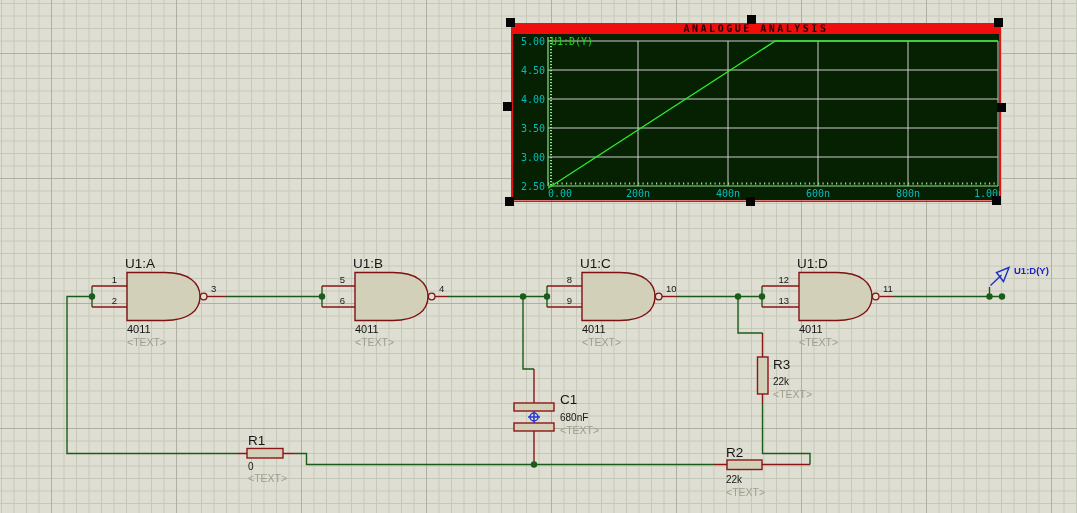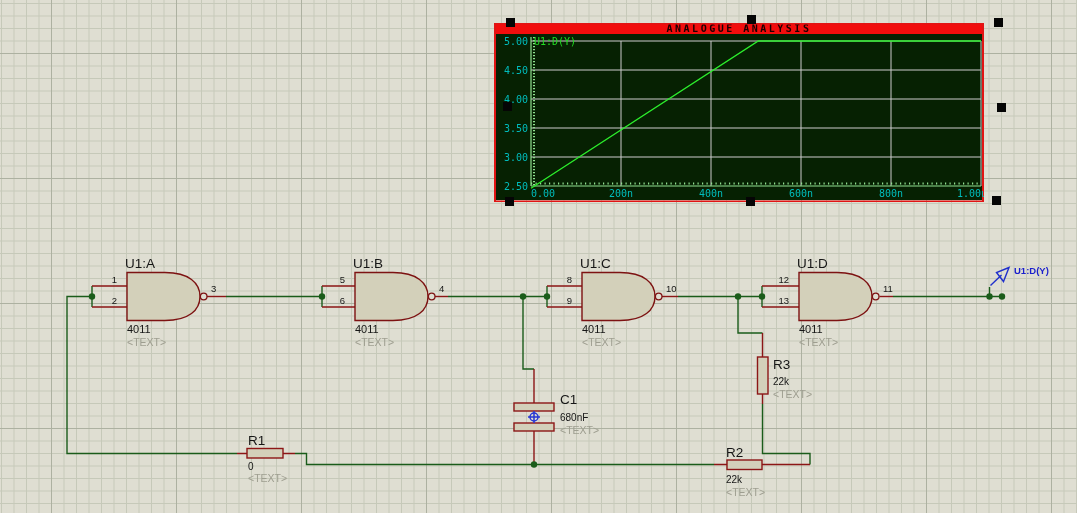--- a/index.html
+++ b/index.html
@@ -9,21 +9,21 @@
     background-color:#dfded2;
     background-image:
       linear-gradient(to right,#adb1a1 1px,transparent 1px),
       linear-gradient(to bottom,#adb1a1 1px,transparent 1px),
       linear-gradient(to right,#c6c9b9 1px,transparent 1px),
       linear-gradient(to bottom,#c6c9b9 1px,transparent 1px);
     background-size:125px 125px,125px 125px,12.5px 12.5px,12.5px 12.5px;
     background-position:51px 0,0 53px,1px 0,0 3px;
   }
   .schem{position:absolute;left:0;top:0;}
-  .graph-window{position:absolute;left:494px;top:23px;width:490px;height:213px;}
+  .graph-window{position:absolute;left:511px;top:23px;width:490px;height:213px;}
   .handle{position:absolute;width:9px;height:9px;background:#050505;}
   svg text{user-select:none;}
   .schem-label{font-family:"Liberation Sans",sans-serif;fill:#161616;}
   .schem-tag{font-family:"Liberation Sans",sans-serif;fill:#9e9e90;}
   .pinnum{font-family:"Liberation Sans",sans-serif;font-size:9.5px;fill:#161616;}
   .gtext{font-family:"DejaVu Sans Mono",monospace;}
 </style>
 </head>
 <body>
 

